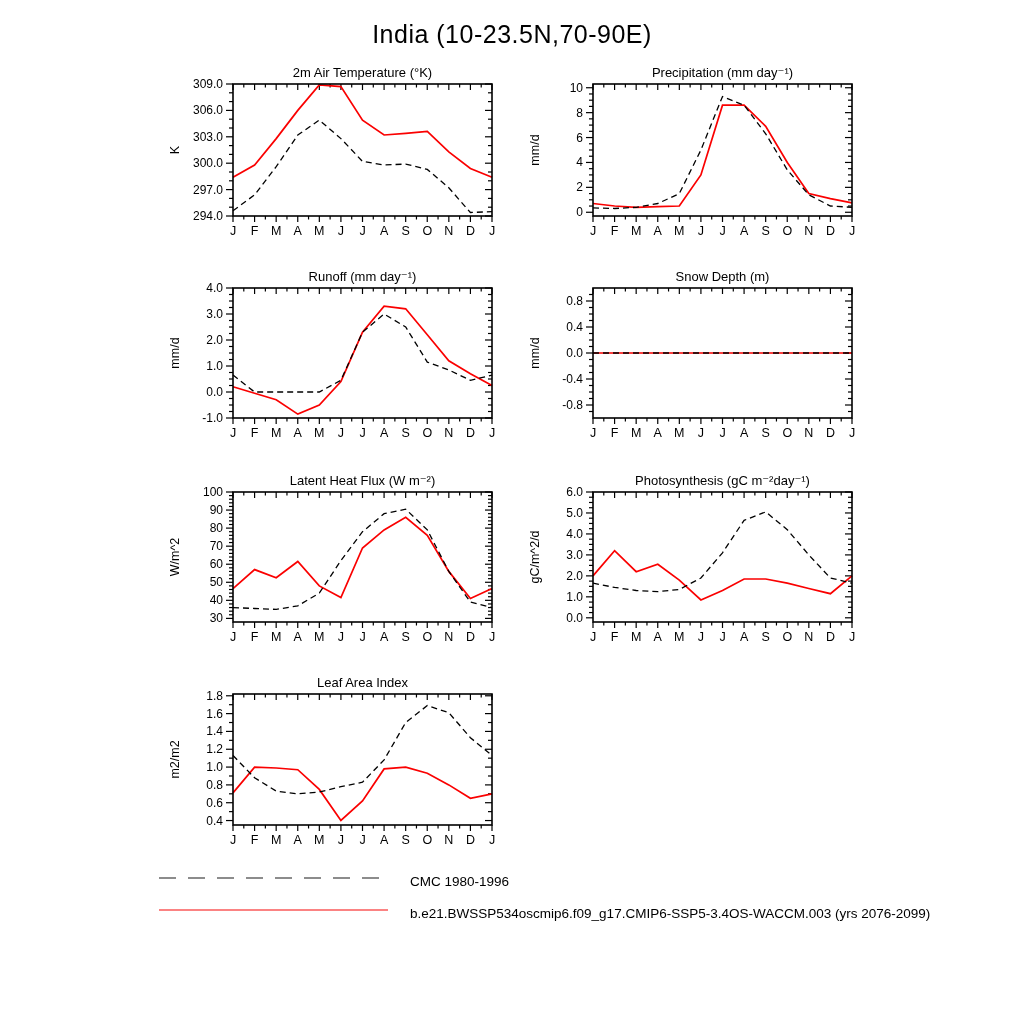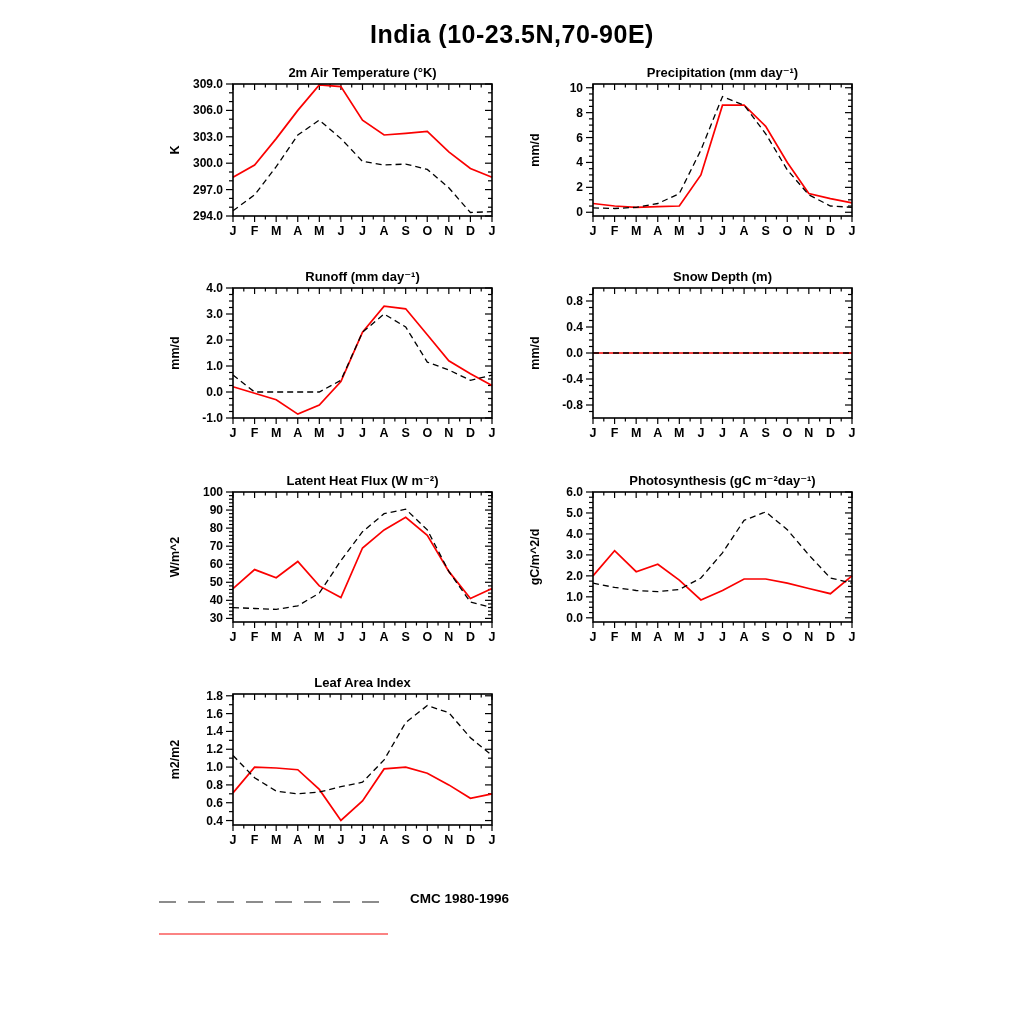--- a/index.html
+++ b/index.html
@@ -1,22 +1,22 @@
 <!DOCTYPE html>
 <html><head>
 <meta charset="utf-8">
 <style>
   html,body{margin:0;padding:0;background:#ffffff;}
   .page{position:relative;width:1024px;height:1024px;background:#ffffff;overflow:hidden;
-        font-family:"Liberation Sans","DejaVu Sans",sans-serif;font-weight:bold;}
+        font-family:"Liberation Sans","DejaVu Sans",sans-serif;}
   .main-title{position:absolute;top:20px;left:0;width:1024px;text-align:center;
               font-size:25px;color:#000;letter-spacing:0.5px;}
   #chart-svg{position:absolute;top:0;left:0;}
   .legend{position:absolute;left:157px;top:874px;}
-  .legend-row{display:flex;align-items:flex-end;height:32px;}
+  .legend-row{display:flex;align-items:flex-start;height:32px;}
   .legend-label{font-size:13.5px;color:#000;margin-left:20px;white-space:nowrap;}
   .legend-swatch{display:block;}
 </style>
 </head>
 <body>
 
 <div class="page">
 
   <div class="main-title">India (10-23.5N,70-90E)</div>
 
@@ -869,16 +869,17 @@
     <div class="legend-row">
       <svg class="legend-swatch" width="233" height="8">
         <line class="lg-line" x1="2" y1="4" x2="231" y2="4" stroke="#8c8c8c" stroke-width="1.8" stroke-dasharray="17,12"></line>
       </svg>
       <span class="legend-label">CMC 1980-1996</span>
     </div>
     <div class="legend-row">
       <svg class="legend-swatch" width="233" height="8">
         <line class="lg-line" x1="2" y1="4" x2="231" y2="4" stroke="#fa5a5a" stroke-width="1.3"></line>
       </svg>
+      <span class="legend-label">b.e21.BWSSP534oscmip6.f09_g17.CMIP6-SSP5-3.4OS-WACCM.003 (yrs 2076-2099)</span>
     </div>
   </div>
 
 </div>
 
 </body></html>

